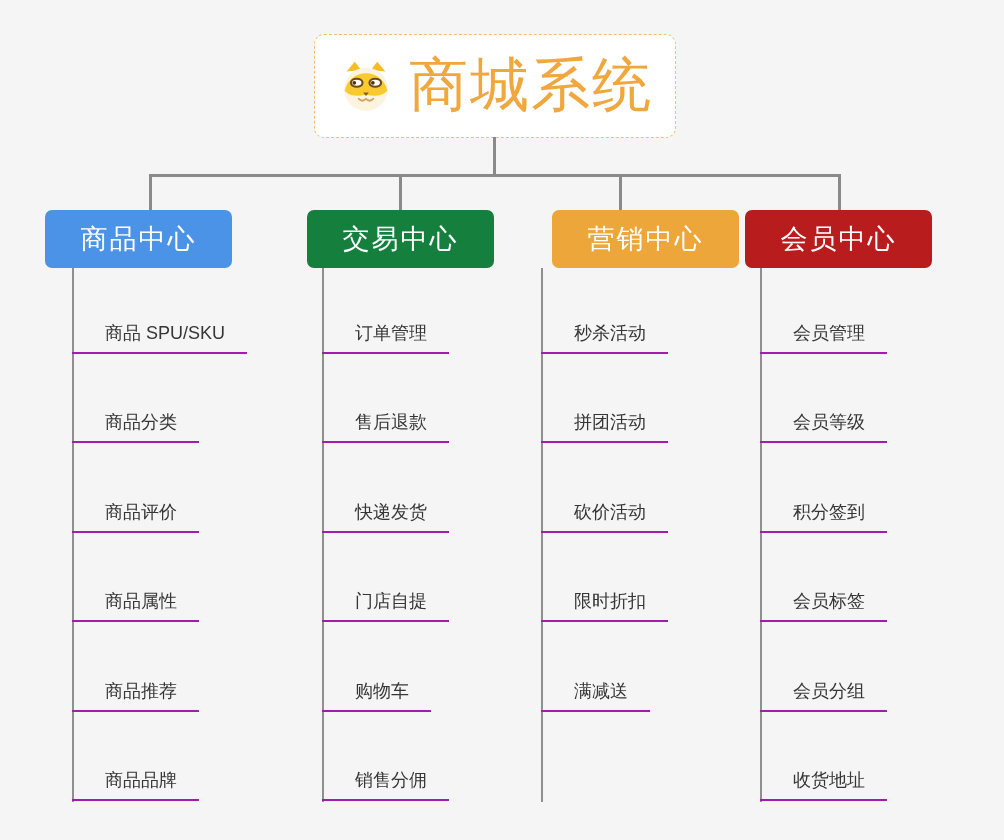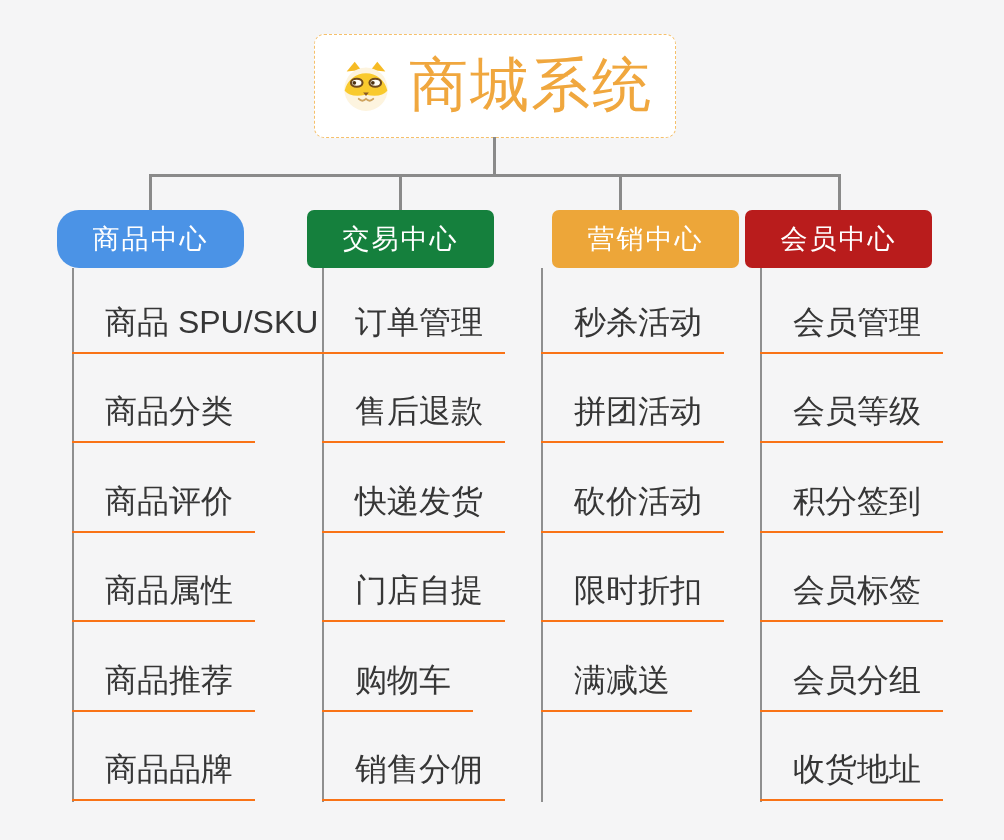--- a/index.html
+++ b/index.html
@@ -42,21 +42,21 @@
   .branch-header {
     position: absolute; top: 210px;
     width: 187px; height: 58px;
     border-radius: 7px;
     display: flex; align-items: center; justify-content: center;
     color: #ffffff;
     font-size: 27px;
     letter-spacing: 2px;
     white-space: nowrap;
   }
-  .bh-0 { left: 57px;  background: #4b93e6; border-radius: 22px; }
+  .bh-0 { left: 45px;  background: #4b93e6; }
   .bh-1 { left: 307px; background: #e65b58; }
   .bh-2 { left: 526px; background: #eda639; }
   .bh-3 { left: 745px; background: #6cbe3e; }
 
   
   .trunk {
     position: absolute; top: 268px;
     width: 2px; height: 534px;
     background: #8f8f8f;
   }
@@ -68,24 +68,24 @@
   
   .column { position: absolute; top: 264px; }
   .c-0 { left: 72px; }
   .c-1 { left: 322px; }
   .c-2 { left: 541px; }
   .c-3 { left: 760px; }
   .leaf {
     height: 89.5px;
     display: flex; align-items: flex-end;
     box-sizing: border-box;
-    border-bottom: 2px solid #f97316;
+    border-bottom: 2px solid #a21caf;
     padding: 0 22px 7px 33px;
     width: fit-content;
-    font-size: 32px;
+    font-size: 18px;
     color: #363636;
     white-space: nowrap;
   }
 </style>
 </head>
 <body>
 
 <div class="stage">
 
   <div class="root-node">

